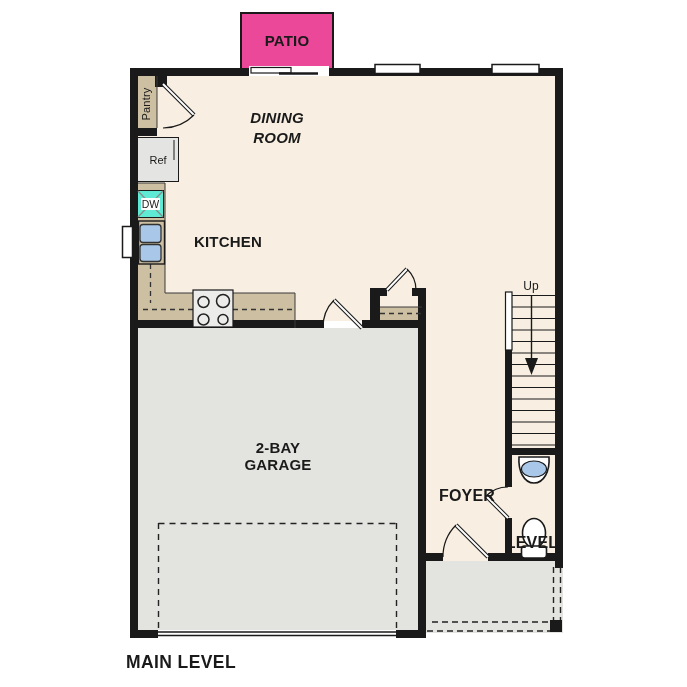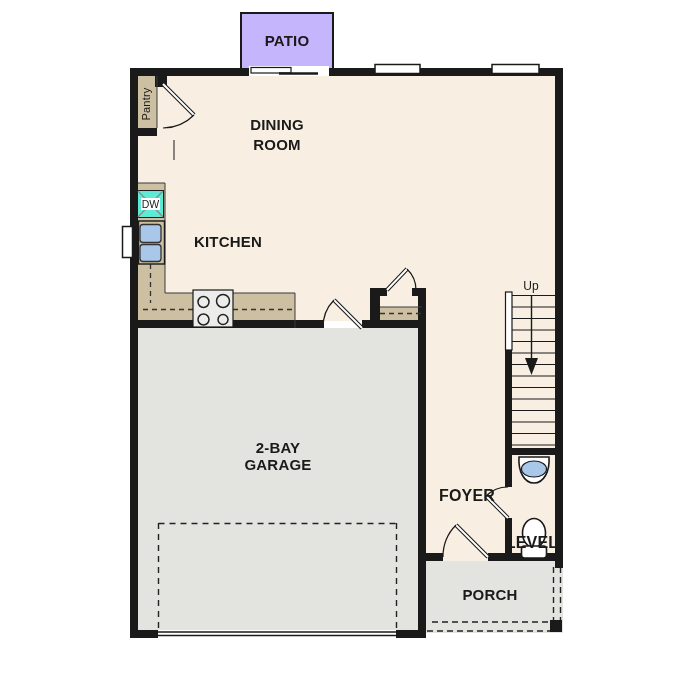--- a/index.html
+++ b/index.html
@@ -23,21 +23,21 @@
   svg.overlay { position:absolute; left:0; top:0; pointer-events:none; }
   .lbl {
     position:absolute; text-align:center; color:#1a1a1a;
     font-weight:bold; letter-spacing:.2px;
   }
   .lbl.room { font-size:15px; line-height:20px; }
   .lbl.small { font-size:16px;margin-top:40px; }
   .lbl.plain { font-weight:normal; }
   #patio-box {
     position:absolute; left:240px; top:12px; width:94px; height:58px;
-    background:#c4b5fd; border:2px solid #1a1a1a;
+    background:#ec4899; border:2px solid #1a1a1a;
     display:flex; align-items:center; justify-content:center;
   }
   #pantry-label {
     position:absolute; left:121px; top:97px; width:52px; height:14px;
     font-size:11px; font-weight:normal; text-align:center;
     transform: rotate(-90deg);
   }
   #ref-box { left:137px; top:137px; width:42px; height:45px; background:#e4e4e2; font-size:11px; }
   #dw-box  { left:137px; top:190px; width:27px; height:28px; background:#5eead4; font-size:10.5px; }
   #dw-box span { background:#fff; padding:0 1px; position:relative; z-index:2; }
@@ -55,20 +55,23 @@
 
   <div class="fill counter" style="left:138px; top:76px;  width:19px;  height:57px;"></div>
   <div class="fill counter" style="left:138px; top:183px; width:27px; height:145px;"></div>
   <div class="fill counter" style="left:138px; top:293px; width:157px; height:35px;"></div>
   <div class="fill counter" style="left:380px; top:307px; width:42px;  height:14px;"></div>
 
   <div id="patio-box">
     <span class="lbl room" style="position:static;">PATIO</span>
   </div>
 
+  <div class="appliance" id="ref-box">
+    <span>Ref</span>
+  </div>
   <div class="appliance" id="dw-box">
     <span>DW</span>
   </div>
 
   <div class="wall" style="left:130px; top:68px;  width:433px; height:8px;"></div>
   <div class="wall" style="left:130px; top:68px;  width:8px;   height:570px;"></div>
   <div class="wall" style="left:555px; top:68px;  width:8px;   height:500px;"></div>
   <div class="wall" style="left:130px; top:320px; width:194px; height:8px;"></div>
   <div class="wall" style="left:362px; top:320px; width:64px;  height:8px;"></div>
   <div class="wall" style="left:418px; top:320px; width:8px;   height:313px;"></div>
@@ -182,22 +185,22 @@
     <g>
       <path d="M519,457 h30 c1,14 -5,26 -15,26 c-10,0 -16,-12 -15,-26 z" fill="#fff" stroke="#1a1a1a" stroke-width="1.6"></path>
       <ellipse cx="534" cy="469" rx="12.5" ry="8" fill="#a9c8e9" stroke="#1a1a1a" stroke-width="1.2"></ellipse>
     </g>
     <g>
       <ellipse cx="534" cy="533" rx="11.5" ry="14.5" fill="#fff" stroke="#1a1a1a" stroke-width="1.6"></ellipse>
       <rect x="521.5" y="546" width="25" height="12" rx="3" fill="#fff" stroke="#1a1a1a" stroke-width="1.6"></rect>
     </g>
   </svg>
 
-  <div class="lbl room" style="left:227px; top:115px; width:100px;">DINING ROOM</div>
+  <div class="lbl room" style="left:227px; top:108px; width:100px;font-style:italic;">DINING ROOM</div>
   <div class="lbl room" style="left:168px; top:232px; width:120px;">KITCHEN</div>
   <div class="lbl room" style="left:227px; top:439px; width:102px; line-height:17px;">2-BAY GARAGE</div>
   <div class="lbl small" style="left:427px; top:447px; width:80px;">FOYER</div>
   <div class="lbl small" style="left:503px; top:494px; width:58px;">LEVEL</div>
-  <div class="lbl room" style="left:440px; top:585px; width:100px;">PORCH</div>
   <div class="lbl plain" style="left:517px; top:279px; width:28px; font-size:12px;">Up</div>
   <div class="lbl plain" id="pantry-label">Pantry</div>
+  <div id="main-level">MAIN LEVEL</div>
 
 </div>
 
 </body></html>

